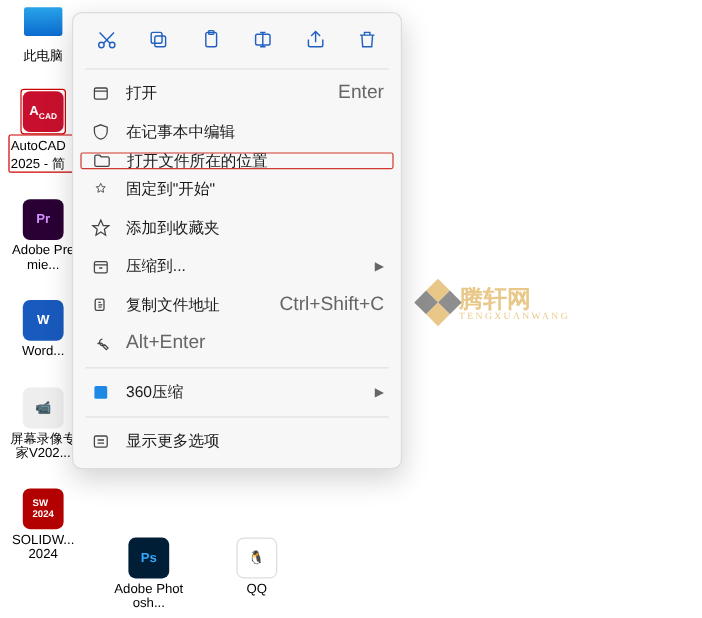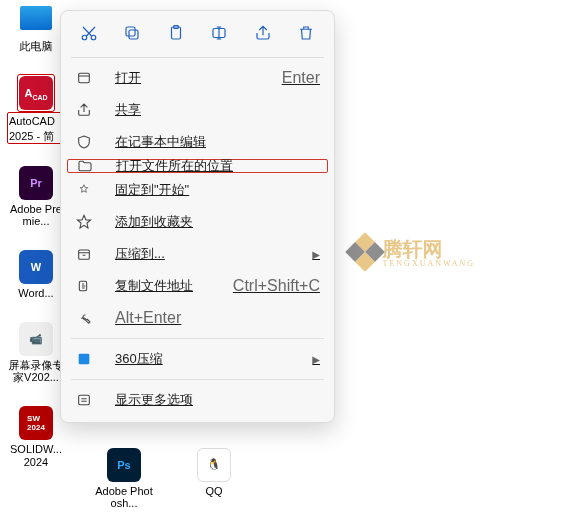--- a/index.html
+++ b/index.html
@@ -96,22 +96,21 @@
   border-radius: 4px;
   color: #2060c0;
   cursor: pointer;
 }
 .ctx-item {
   display: flex;
   align-items: center;
   height: 32px;
   padding: 0 14px;
   cursor: pointer;
-  gap: 22px;
-  text-decoration: underline;
+  gap: 12px;
 }
 .ctx-item.highlight {
   border: 1.5px solid #d0382b;
   margin: 1px 6px;
   border-radius: 2px;
   height: 14px;
   padding: 0 8px;
 }
 .ctx-icon {
   width: 18px; height: 18px;
@@ -270,28 +269,20 @@
     <span class="ctx-icon">
         <svg width="16" height="16" viewBox="0 0 24 24" fill="none" stroke="currentColor" stroke-width="1.6">
           <rect x="4" y="5" width="16" height="14" rx="2"></rect>
           <path d="M4 9h16"></path>
         </svg>
       </span>
     <span class="ctx-label">打开</span>
     <span class="ctx-accel">Enter</span>
   </div>
 
-  <div class="ctx-item">
-    <span class="ctx-icon">
-        <svg width="16" height="16" viewBox="0 0 24 24" fill="none" stroke="currentColor" stroke-width="1.6">
-          <path d="M4 12v6a2 2 0 0 0 2 2h12a2 2 0 0 0 2-2v-6M12 3v12M7 8l5-5 5 5"></path>
-        </svg>
-      </span>
-    <span class="ctx-label">共享</span>
-  </div>
 
   <div class="ctx-item">
     <span class="ctx-icon">
         <svg width="16" height="16" viewBox="0 0 24 24" fill="none" stroke="currentColor" stroke-width="1.6">
           <path d="M12 3l8 3v5c0 5-3.5 9-8 10-4.5-1-8-5-8-10V6l8-3z"></path>
         </svg>
       </span>
     <span class="ctx-label">在记事本中编辑</span>
   </div>
 

